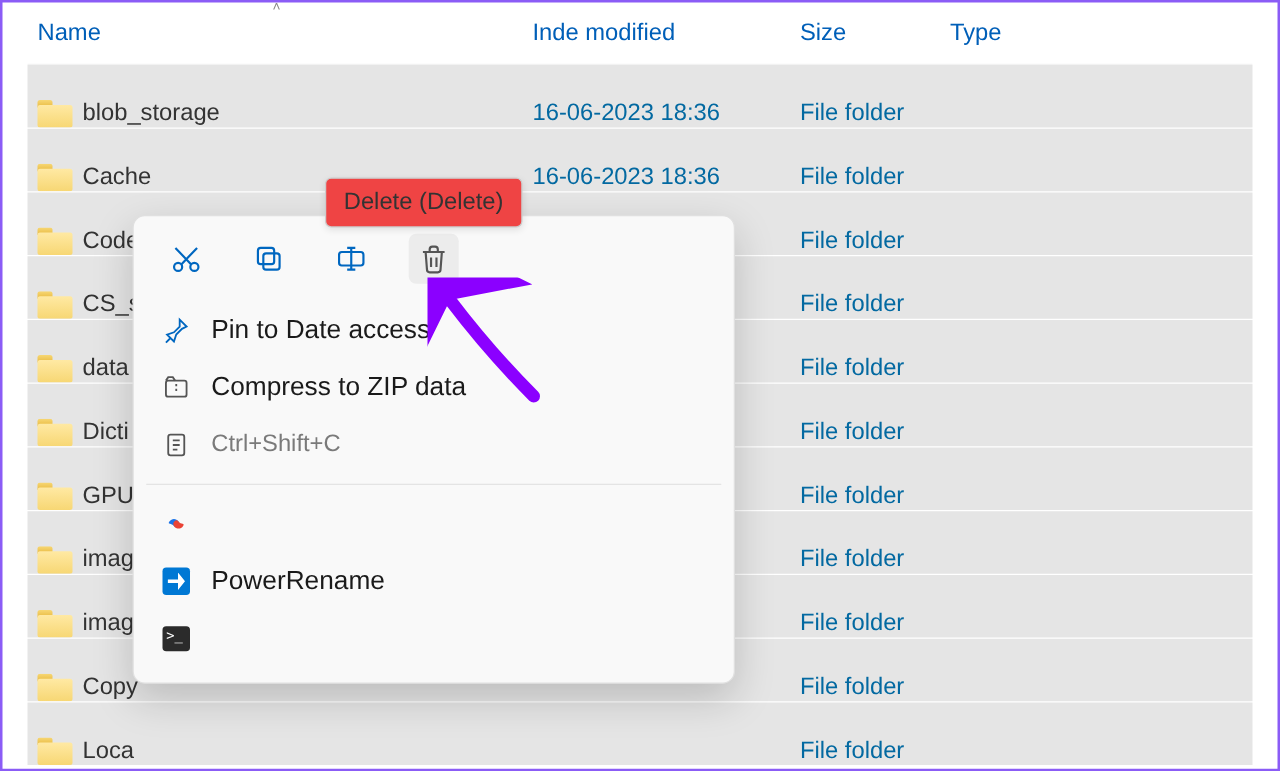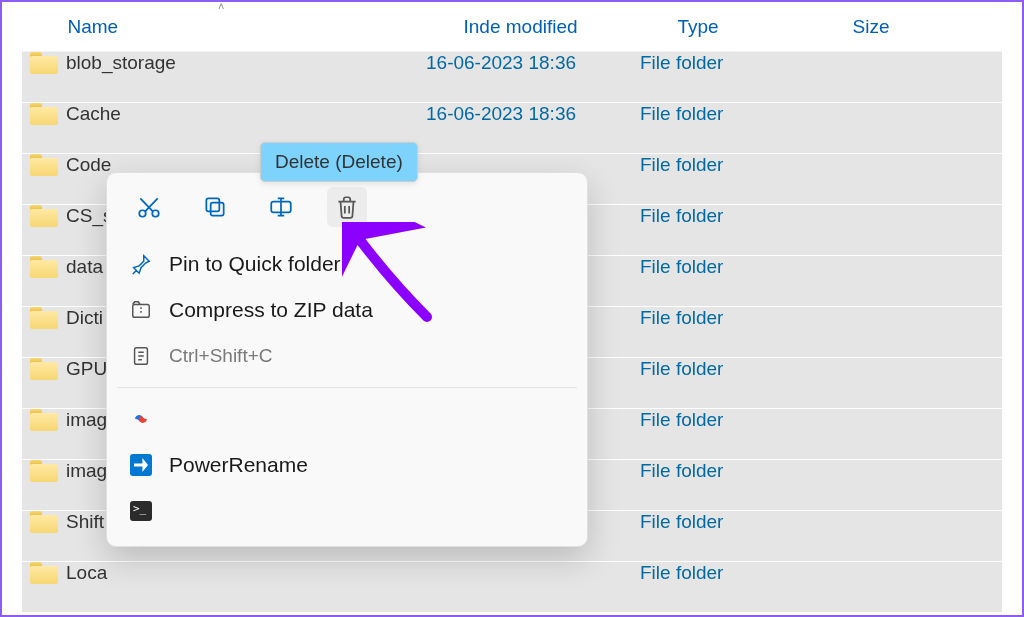--- a/index.html
+++ b/index.html
@@ -1,28 +1,28 @@
 <!DOCTYPE html>
 <html><head>
   <meta charset="utf-8">
   <style>
     * { box-sizing: border-box; margin: 0; padding: 0; font-family: "Segoe UI", Arial, sans-serif; }
     body { background: #fff; width: 1024px; height: 617px; overflow: hidden; position: relative; border: 2px solid #8b5cf6; }
     
     .table-container { width: 100%; padding: 0 20px; }
     
-    .header-row { display: flex; height: 50px; align-items: center; border-bottom: 1px solid rgba(0,0,0,0.05); justify-content: center; }
+    .header-row { display: flex; height: 50px; align-items: center; border-bottom: 1px solid rgba(0,0,0,0.05); }
     .header-cell { color: #005fb8; font-size: 19px; font-weight: 400; padding: 0 8px; cursor: pointer; }
     .header-cell.name { width: 396px; }
     .header-cell.date { width: 214px; }
     .header-cell.type { width: 175px; }
     .header-cell.size { width: 120px; }
     .sort-arrow { position: absolute; left: 216px; top: -2px; color: #888; font-size: 11px; }
     
-    .row { display: flex; height: 50px; align-items: flex-start; margin-bottom: 1px; background: #e5e5e5; }
+    .row { display: flex; height: 50px; align-items: flex-end; margin-bottom: 1px; background: #e5e5e5; }
     .cell { color: #0369a1; font-size: 19px; padding: 0 8px; white-space: nowrap; overflow: hidden; }
     .cell.name { width: 396px; display: flex; align-items: center; gap: 8px; color: #333; }
     .cell.date { width: 214px; }
     .cell.type { width: 175px; }
     .cell.size { width: 120px; }
     
     .folder-icon { width: 28px; height: 22px; position: relative; flex-shrink: 0; }
     .folder-icon::before { content: ""; position: absolute; left: 0; top: 0; width: 12px; height: 6px; background: linear-gradient(#f7d774,#e8b93f); border-radius: 2px 2px 0 0; }
     .folder-icon::after { content: ""; position: absolute; left: 0; top: 4px; width: 28px; height: 18px; background: linear-gradient(#ffe9a3,#f7d774); border-radius: 2px; }
     
@@ -31,40 +31,40 @@
     .icon-btn { width: 40px; height: 40px; display: flex; align-items: center; justify-content: center; border-radius: 6px; cursor: pointer; }
     .icon-btn.highlight { background: #ececec; }
     .icon-btn svg { width: 26px; height: 26px; }
     
     .menu-item { display: flex; align-items: center; padding: 11px 22px; cursor: pointer; gap: 16px; }
     .menu-item .mi-icon { width: 24px; height: 24px; display: flex; align-items: center; justify-content: center; flex-shrink: 0; }
     .menu-item .mi-label { color: #1a1a1a; font-size: 21px; flex: 1; }
     .menu-item .mi-shortcut { color: #7a7a7a; font-size: 19px; }
     .menu-sep { height: 1px; background: #e4e4e4; margin: 8px 10px; }
     
-    .tooltip { position: absolute; left: 258px; top: 140px; background: #7dd3fc; border: 1px solid #ccc; border-radius: 5px; padding: 8px 14px; font-size: 19px; color: #333; z-index: 20; box-shadow: 0 2px 6px rgba(0,0,0,0.1); }
+    .tooltip { position: absolute; left: 258px; top: 140px; background: #ef4444; border: 1px solid #ccc; border-radius: 5px; padding: 8px 14px; font-size: 19px; color: #333; z-index: 20; box-shadow: 0 2px 6px rgba(0,0,0,0.1); }
     
     .arrow-annotation { position: absolute; left: 340px; top: 220px; z-index: 30; pointer-events: none; }
     
     .nearby-icon { width: 22px; height: 22px; display: inline-block; }
     .powerrename-icon { width: 22px; height: 22px; background: #0078d4; border-radius: 3px; position: relative; display: inline-block; }
     .powerrename-icon::after { content:""; position:absolute; left:4px; top:4px; width:14px; height:14px; background:#fff; clip-path: polygon(0 40%, 60% 40%, 60% 0, 100% 50%, 60% 100%, 60% 60%, 0 60%); }
     .terminal-icon { width: 22px; height: 20px; background: #2b2b2b; border-radius: 3px; position: relative; display: inline-block; }
     .terminal-icon::after { content:">_"; color:#fff; font-size:11px; position:absolute; left:3px; top:1px; font-family: monospace; }
   </style>
 </head>
 <body>
 
 <div class="table-container">
   <span class="sort-arrow">˄</span>
   <div class="header-row">
     <div class="header-cell name">Name</div>
     <div class="header-cell date">Inde modified</div>
+    <div class="header-cell size">Size</div>
     <div class="header-cell type">Type</div>
-    <div class="header-cell size">Size</div>
   </div>
   <div id="rows">
       <div class="row">
         <div class="cell name">
           <span class="folder-icon"></span>
           <span>blob_storage</span>
         </div>
         <div class="cell date">16-06-2023 18:36</div>
         <div class="cell type">File folder</div>
         <div class="cell size"></div>
@@ -137,21 +137,21 @@
           <span class="folder-icon"></span>
           <span>imag</span>
         </div>
         <div class="cell date"></div>
         <div class="cell type">File folder</div>
         <div class="cell size"></div>
       </div>
       <div class="row">
         <div class="cell name">
           <span class="folder-icon"></span>
-          <span>Shift</span>
+          <span>Copy</span>
         </div>
         <div class="cell date"></div>
         <div class="cell type">File folder</div>
         <div class="cell size"></div>
       </div>
       <div class="row">
         <div class="cell name">
           <span class="folder-icon"></span>
           <span>Loca</span>
         </div>
@@ -191,21 +191,21 @@
         </svg>
     </div>
   </div>
 
   <div class="menu-item">
     <span class="mi-icon">
         <svg viewBox="0 0 24 24" width="22" height="22" fill="none" stroke="#0067c0" stroke-width="1.6">
           <path d="M15 3l6 6-4 2-5 5-2 6-3-3-4 4 4-4-3-3 6-2 5-5z"></path>
         </svg>
       </span>
-    <span class="mi-label">Pin to Quick folder</span>
+    <span class="mi-label">Pin to Date access</span>
   </div>
   <div class="menu-item">
     <span class="mi-icon">
         <svg viewBox="0 0 24 24" width="22" height="22" fill="none" stroke="#555" stroke-width="1.6">
           <rect x="3" y="6" width="18" height="14" rx="2"></rect>
           <path d="M3 6l2-3h4l2 3M12 9v2m0 2v2"></path>
         </svg>
       </span>
     <span class="mi-label">Compress to ZIP data</span>
   </div>

